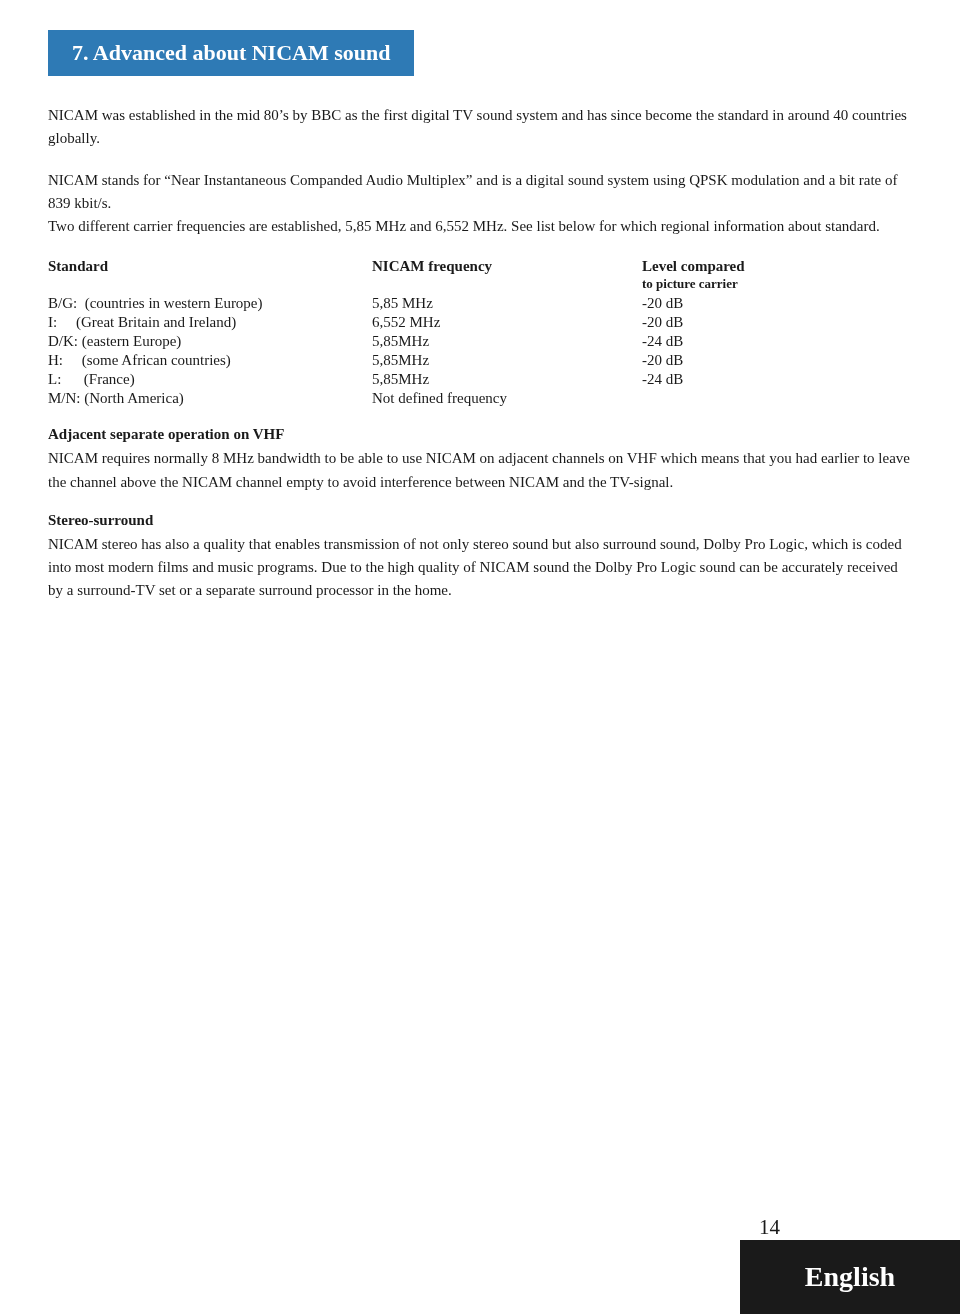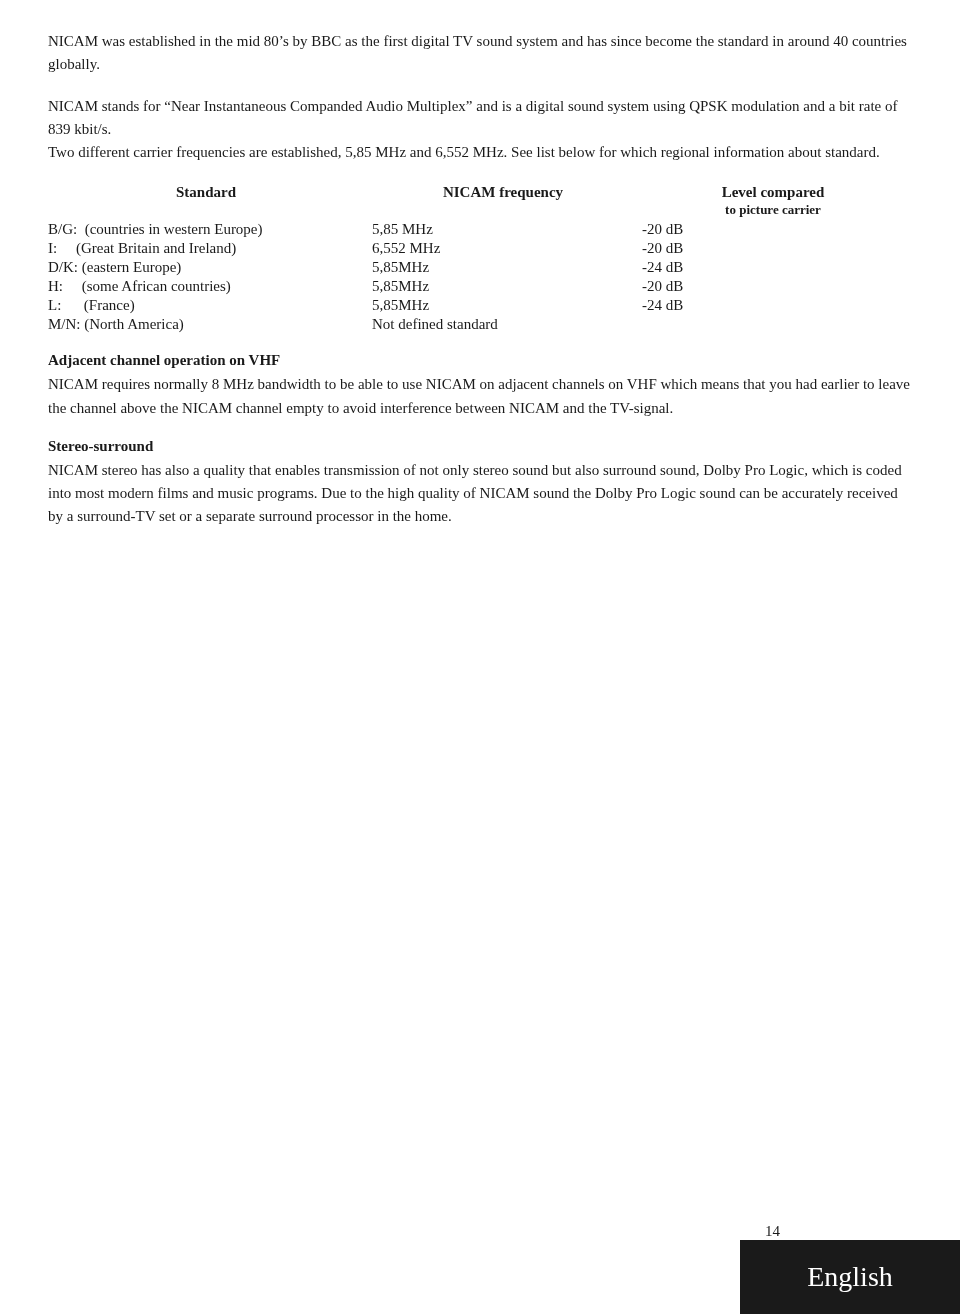--- a/index.html
+++ b/index.html
@@ -61,21 +61,21 @@
 
     .table-section table {
       width: 100%;
       border-collapse: collapse;
       font-size: 15px;
       font-family: 'Times New Roman', Times, serif;
     }
 
     .table-section table thead tr th {
       font-weight: bold;
-      text-align: center;
+      text-align: left;
       padding: 2px 8px 2px 0;
       vertical-align: top;
     }
 
     .table-section table tbody tr td {
       padding: 1px 8px 1px 0;
       vertical-align: top;
     }
 
     .col-standard { width: 240px; }
@@ -83,54 +83,57 @@
     .col-level { width: 200px; }
 
     .para-block {
       margin-bottom: 18px;
     }
 
     .page-number {
       position: absolute;
       right: 180px;
       bottom: 74px;
-      font-size: 15px;
+      font-size: 21px;
       color: #1a1a1a;
     }
 
     .language-badge {
       position: absolute;
       right: 0;
       bottom: 0;
       width: 220px;
       height: 74px;
       background-color: #1a1a1a;
       display: flex;
       align-items: center;
       justify-content: center;
     }
 
     .language-badge span {
       color: #ffffff;
       font-size: 28px;
-      font-weight: normal;
+      font-weight: bold;
       font-family: 'Times New Roman', Times, serif;
     }
 
     .level-subtitle {
       font-size: 13px;
       font-family: 'Times New Roman', Times, serif;
     }
   </style>
 </head>
 <body>
 
 <div class="page-container">
 
   
+  <div class="chapter-title-box">
+    <h1>7. Advanced about NICAM sound</h1>
+  </div>
 
   
   <div class="para-block">
     <div class="body-text">NICAM was established in the mid 80’s by BBC as the first digital TV sound system and has since become the standard in around 40 countries globally.</div>
   </div>
 
   
   <div class="para-block">
     <div class="body-text-no-margin">NICAM stands for “Near Instantaneous Companded Audio Multiplex” and is a digital sound system using QPSK modulation and a bit rate of 839 kbit/s.</div>
     <div class="body-text">Two different carrier frequencies are established, 5,85 MHz and 6,552 MHz. See list below for which regional information about standard.</div>
@@ -170,32 +173,32 @@
             <td>5,85MHz</td>
             <td>-20 dB</td>
           </tr>
           <tr>
             <td>L:&nbsp;&nbsp;&nbsp;&nbsp;&nbsp; (France)</td>
             <td>5,85MHz</td>
             <td>-24 dB</td>
           </tr>
           <tr>
             <td>M/N: (North America)</td>
-            <td>Not defined standard</td>
+            <td>Not defined frequency</td>
             <td></td>
           </tr>
         </tbody>
     </table>
   </div>
 
   
 
   
   <div class="para-block">
-    <div class="section-heading">Adjacent channel operation on VHF</div>
+    <div class="section-heading">Adjacent separate operation on VHF</div>
     <div class="body-text">NICAM requires normally 8 MHz bandwidth to be able to use NICAM on adjacent channels on VHF which means that you had earlier to leave the channel above the NICAM channel empty to avoid interference between NICAM and the TV-signal.</div>
   </div>
 
   
 
   
 
   
   <div class="para-block">
     <div class="section-heading">Stereo-surround</div>

